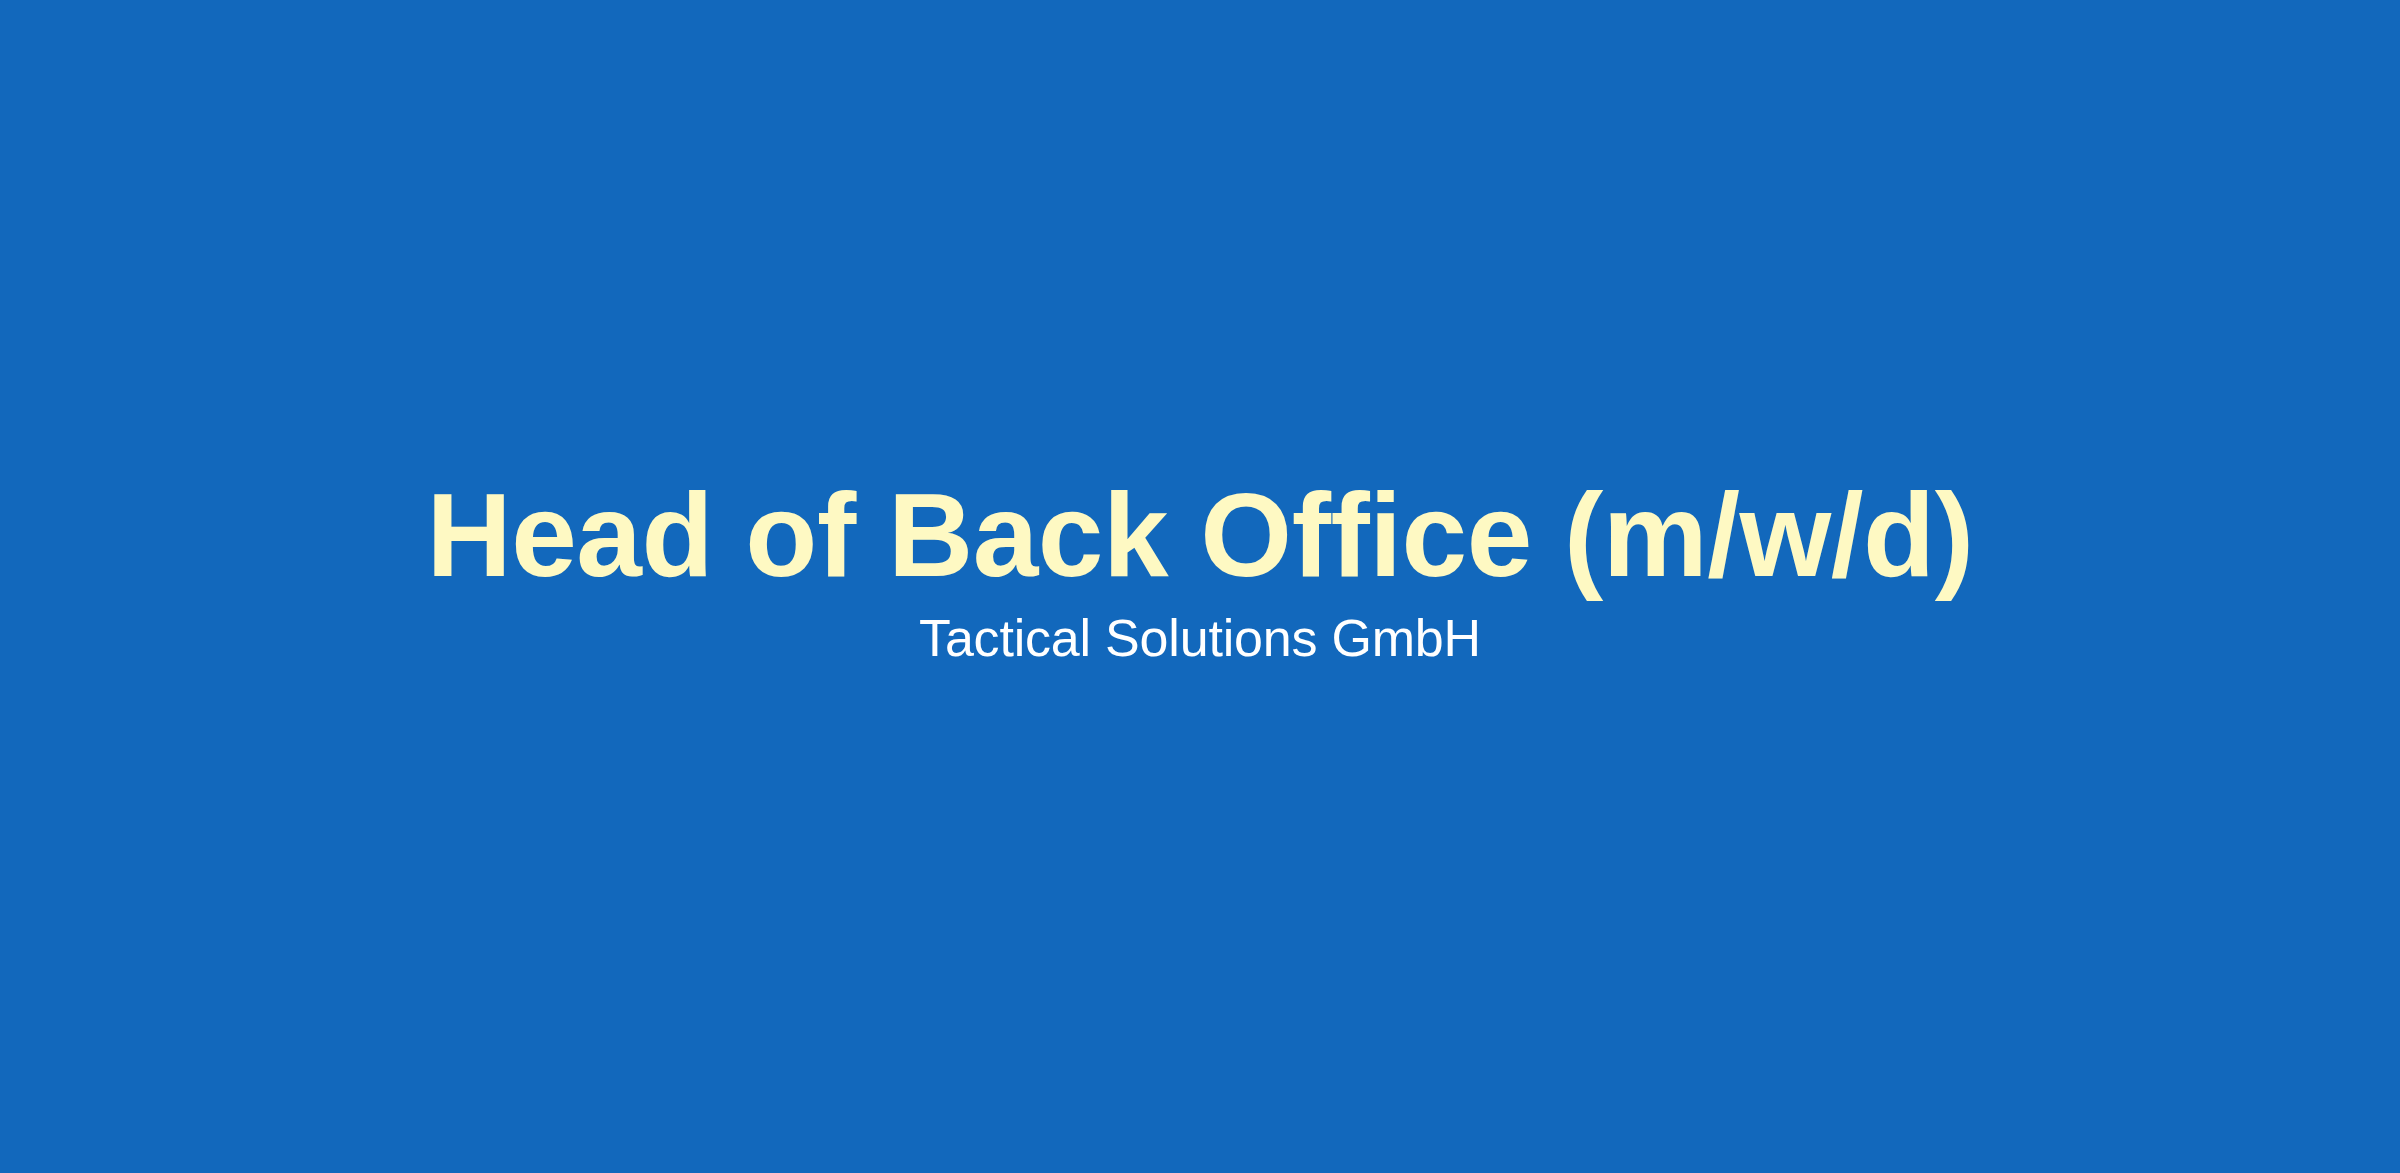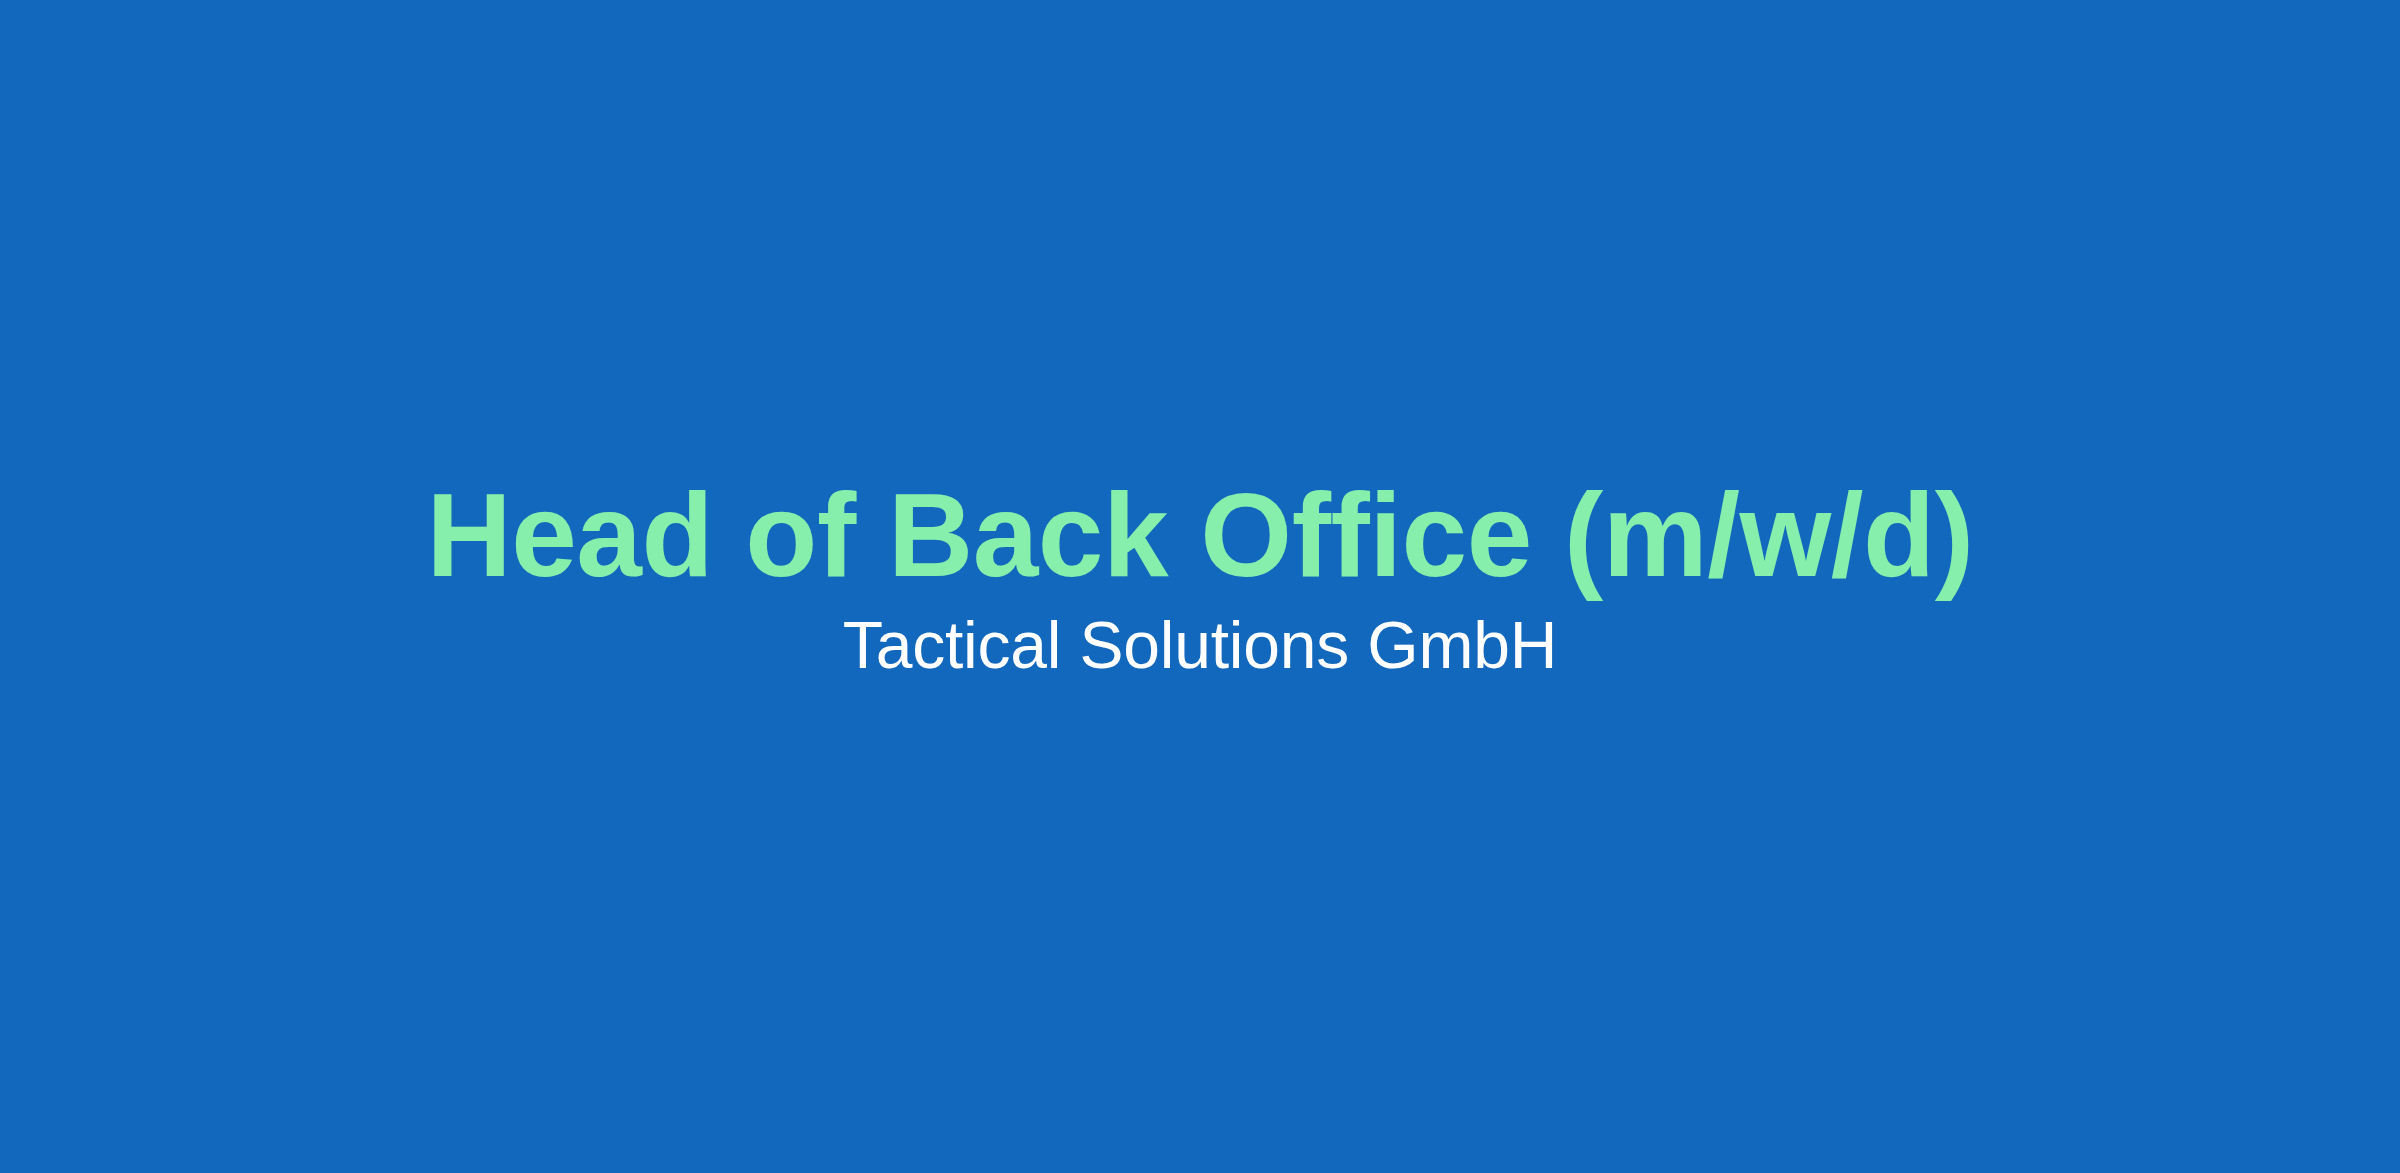--- a/index.html
+++ b/index.html
@@ -40,37 +40,37 @@
     display: flex;
     flex-direction: column;
     align-items: center;
     justify-content: flex-start;
   }
 
   .banner-title {
     display: block;
     margin: 0;
     padding: 0;
-    color: #86efac;
+    color: #fef9c3;
     font-family: "Liberation Sans", sans-serif;
     font-size: 118px;
     font-weight: 700;
     line-height: 1.0;
     letter-spacing: -0.5px;
     white-space: nowrap;
   }
 
   .banner-subtitle {
     display: block;
     margin: 0;
     padding: 0;
     margin-top: 18px;
     color: #FFFFFF;
     font-family: "Liberation Sans", sans-serif;
-    font-size: 66px;
+    font-size: 52px;
     font-weight: 400;
     line-height: 1.0;
     letter-spacing: -0.2px;
     white-space: nowrap;
   }
 </style>
 </head>
 <body>
 
 <div class="banner" style="background-color: rgb(18, 104, 188); color: rgb(255, 255, 255);">

